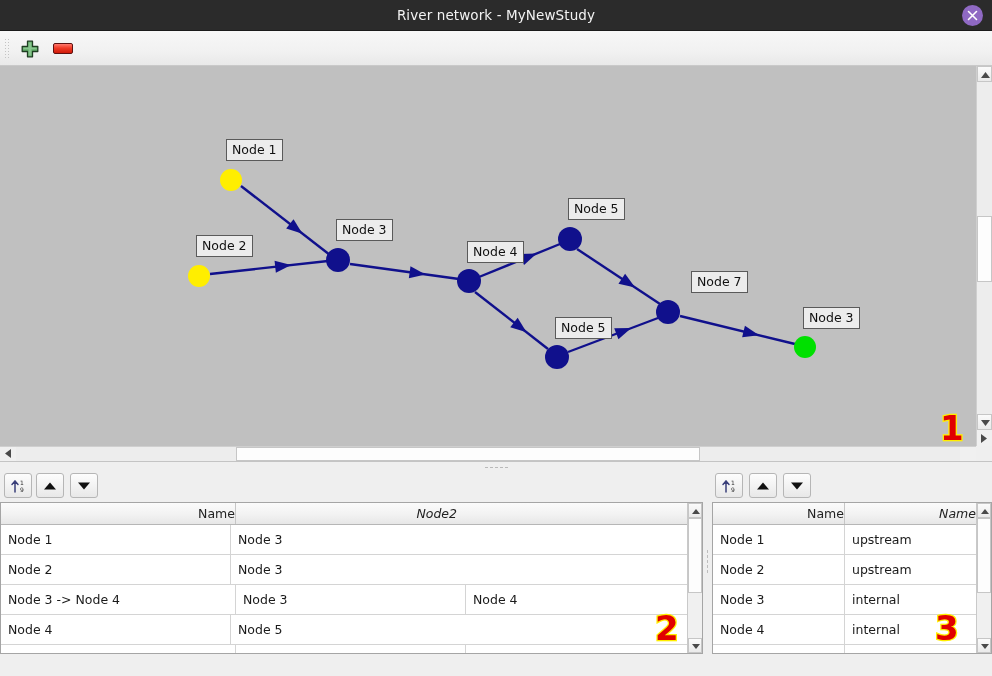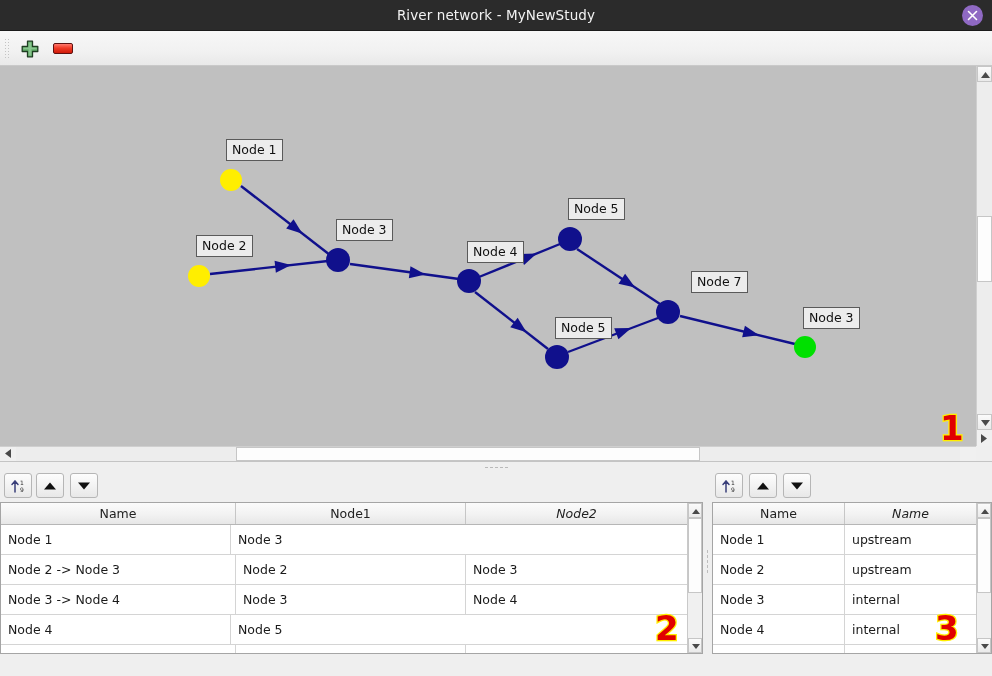--- a/index.html
+++ b/index.html
@@ -220,21 +220,21 @@
     display: flex;
     height: 22px;
     background: linear-gradient(to bottom,#fbfbfb 0%,#f2f2f2 55%,#e7e7e7 100%);
     border-bottom: 1px solid #b6b6b6;
     box-sizing: border-box;
   }
   .th {
     font-size: 12.5px;
     color: #222;
     line-height: 21px;
-    text-align: center;
+    text-align: right;
     border-right: 1px solid #c6c6c6;
     box-sizing: border-box;
     overflow: hidden;
     white-space: nowrap;
     cursor: pointer;
   }
   .th:last-child { border-right: none; font-style: italic; }
   .trow {
     display: flex;
     height: 30px;
@@ -384,30 +384,28 @@
         <span class="tri tri-up"></span>
       </div>
       <div class="ptb-btn" style="left:70px;">
         <span class="tri tri-down"></span>
       </div>
     </div>
 
     <div class="tableview" style="left:0;top:31px;width:703px;height:152px;">
       <div class="thead" id="links-head">
           <div class="th" style="width: 235px;">Name</div>
-          <div class="th" style="width: 230px;">Node1</div>
           <div class="th" style="width: 221px;">Node2</div>
         </div>
       <div id="links-body">
           <div class="trow">
             <div class="td" style="width: 230px;">Node 1</div>
             <div class="td" style="width: 221px;">Node 3</div>
           </div>
           <div class="trow">
-            <div class="td" style="width: 235px;">Node 2 -&gt; Node 3</div>
             <div class="td" style="width: 230px;">Node 2</div>
             <div class="td" style="width: 221px;">Node 3</div>
           </div>
           <div class="trow">
             <div class="td" style="width: 235px;">Node 3 -&gt; Node 4</div>
             <div class="td" style="width: 230px;">Node 3</div>
             <div class="td" style="width: 221px;">Node 4</div>
           </div>
           <div class="trow">
             <div class="td" style="width: 230px;">Node 4</div>

